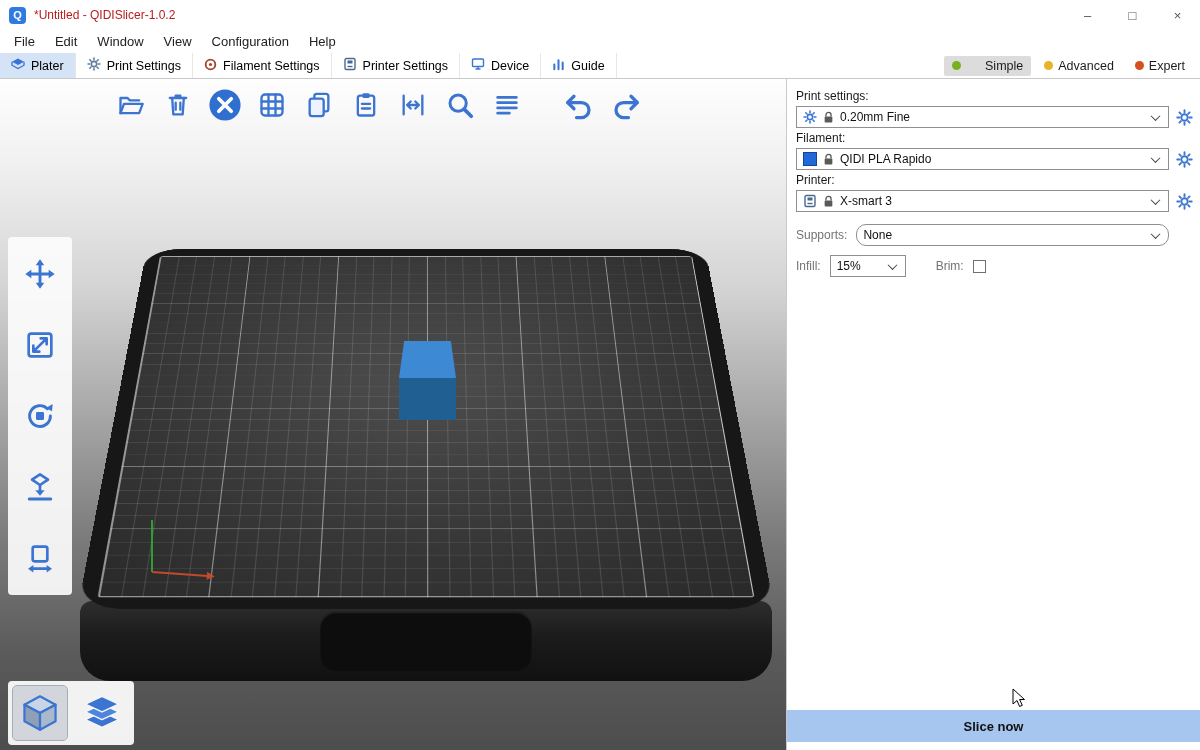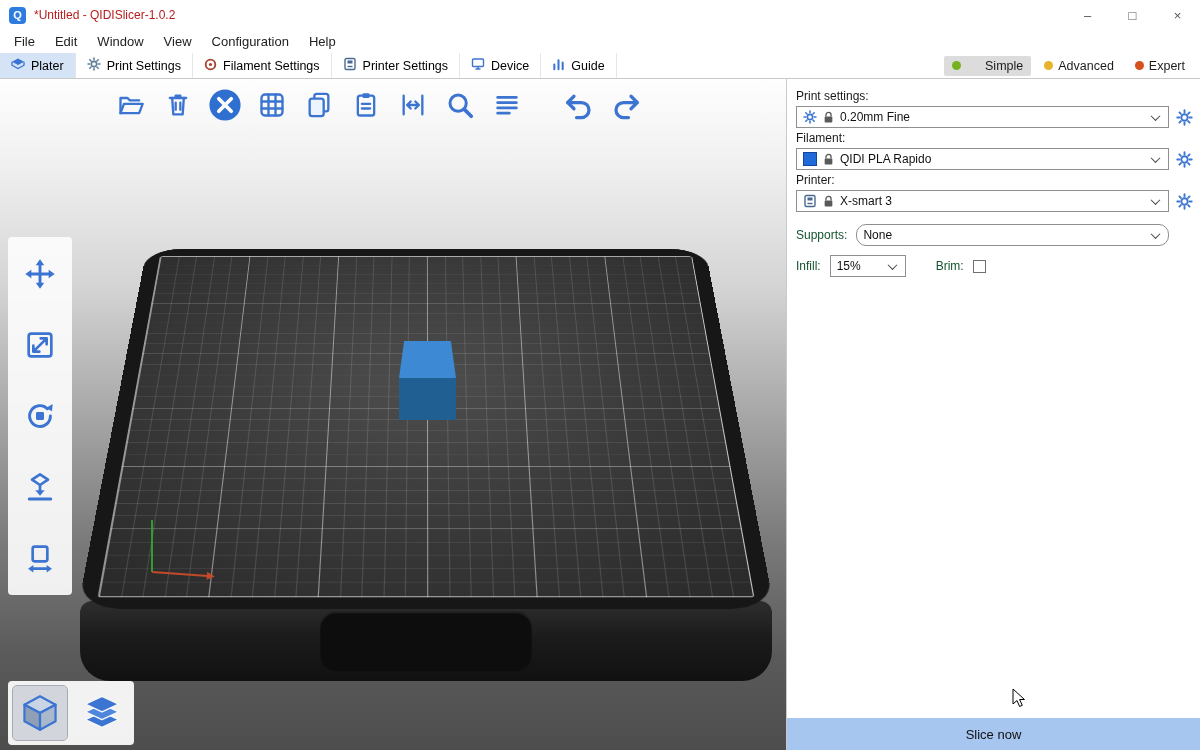--- a/index.html
+++ b/index.html
@@ -76,28 +76,28 @@
   .group-label { font-size: 12px; color: #1a1a1a; margin: 3px 0 3px; }
   .preset-row { display: flex; align-items: center; gap: 5px; margin-bottom: 3px; }
   .combo { flex: 1; height: 22px; border: 1px solid #8f8f8f; background: #fff; display: flex;
     align-items: center; gap: 6px; padding: 0 9px 0 6px; font-size: 12px; color: #111; }
   .combo .caret { margin-left: auto; width: 7px; height: 7px; border-right: 1.6px solid #444;
     border-bottom: 1.6px solid #444; transform: rotate(45deg) translate(-1px,-1px); flex: none; }
   .gear-btn { width: 20px; height: 20px; display: flex; align-items: center; justify-content: center; }
   .swatch { width: 14px; height: 14px; background: #1F6AD8; border: 1px solid #11459c; flex: none; }
   .opt-row { display: flex; align-items: center; }
   .supports-row { margin-top: 12px; }
-  .opt-label { font-size: 12px; color: #14532d; white-space: nowrap; }
+  .opt-label { font-size: 12px; color: #737373; white-space: nowrap; }
   .supports-combo { margin-left: 9px; margin-right: 25px; border-radius: 10px; }
   .infill-row { margin-top: 9px; }
   .infill-combo { width: 76px; margin-left: 9px; flex: none; }
   .brim-label { margin-left: 30px; }
   .checkbox { width: 13px; height: 13px; border: 1px solid #707070; background: #fff; margin-left: 9px; }
-  .slice-btn { position: absolute; bottom: 0; left: 0; width: 100%; height: 32px; background: #A6C6EF;
-    display: flex; align-items: center; justify-content: center; font-size: 13px; font-weight: normal; color: #111; }
+  .slice-btn { position: absolute; bottom: 8px; left: 0; width: 100%; height: 32px; background: #A6C6EF;
+    display: flex; align-items: center; justify-content: center; font-size: 13px; font-weight: bold; color: #111; }
 
   .cursor { position: absolute; left: 1012px; top: 688px; z-index: 50; }
 </style>
 </head>
 <body>
 
 <div class="titlebar">
   <div class="app-icon">Q</div>
   <div class="title-text">*Untitled - QIDISlicer-1.0.2</div>
   <div class="win-controls">

